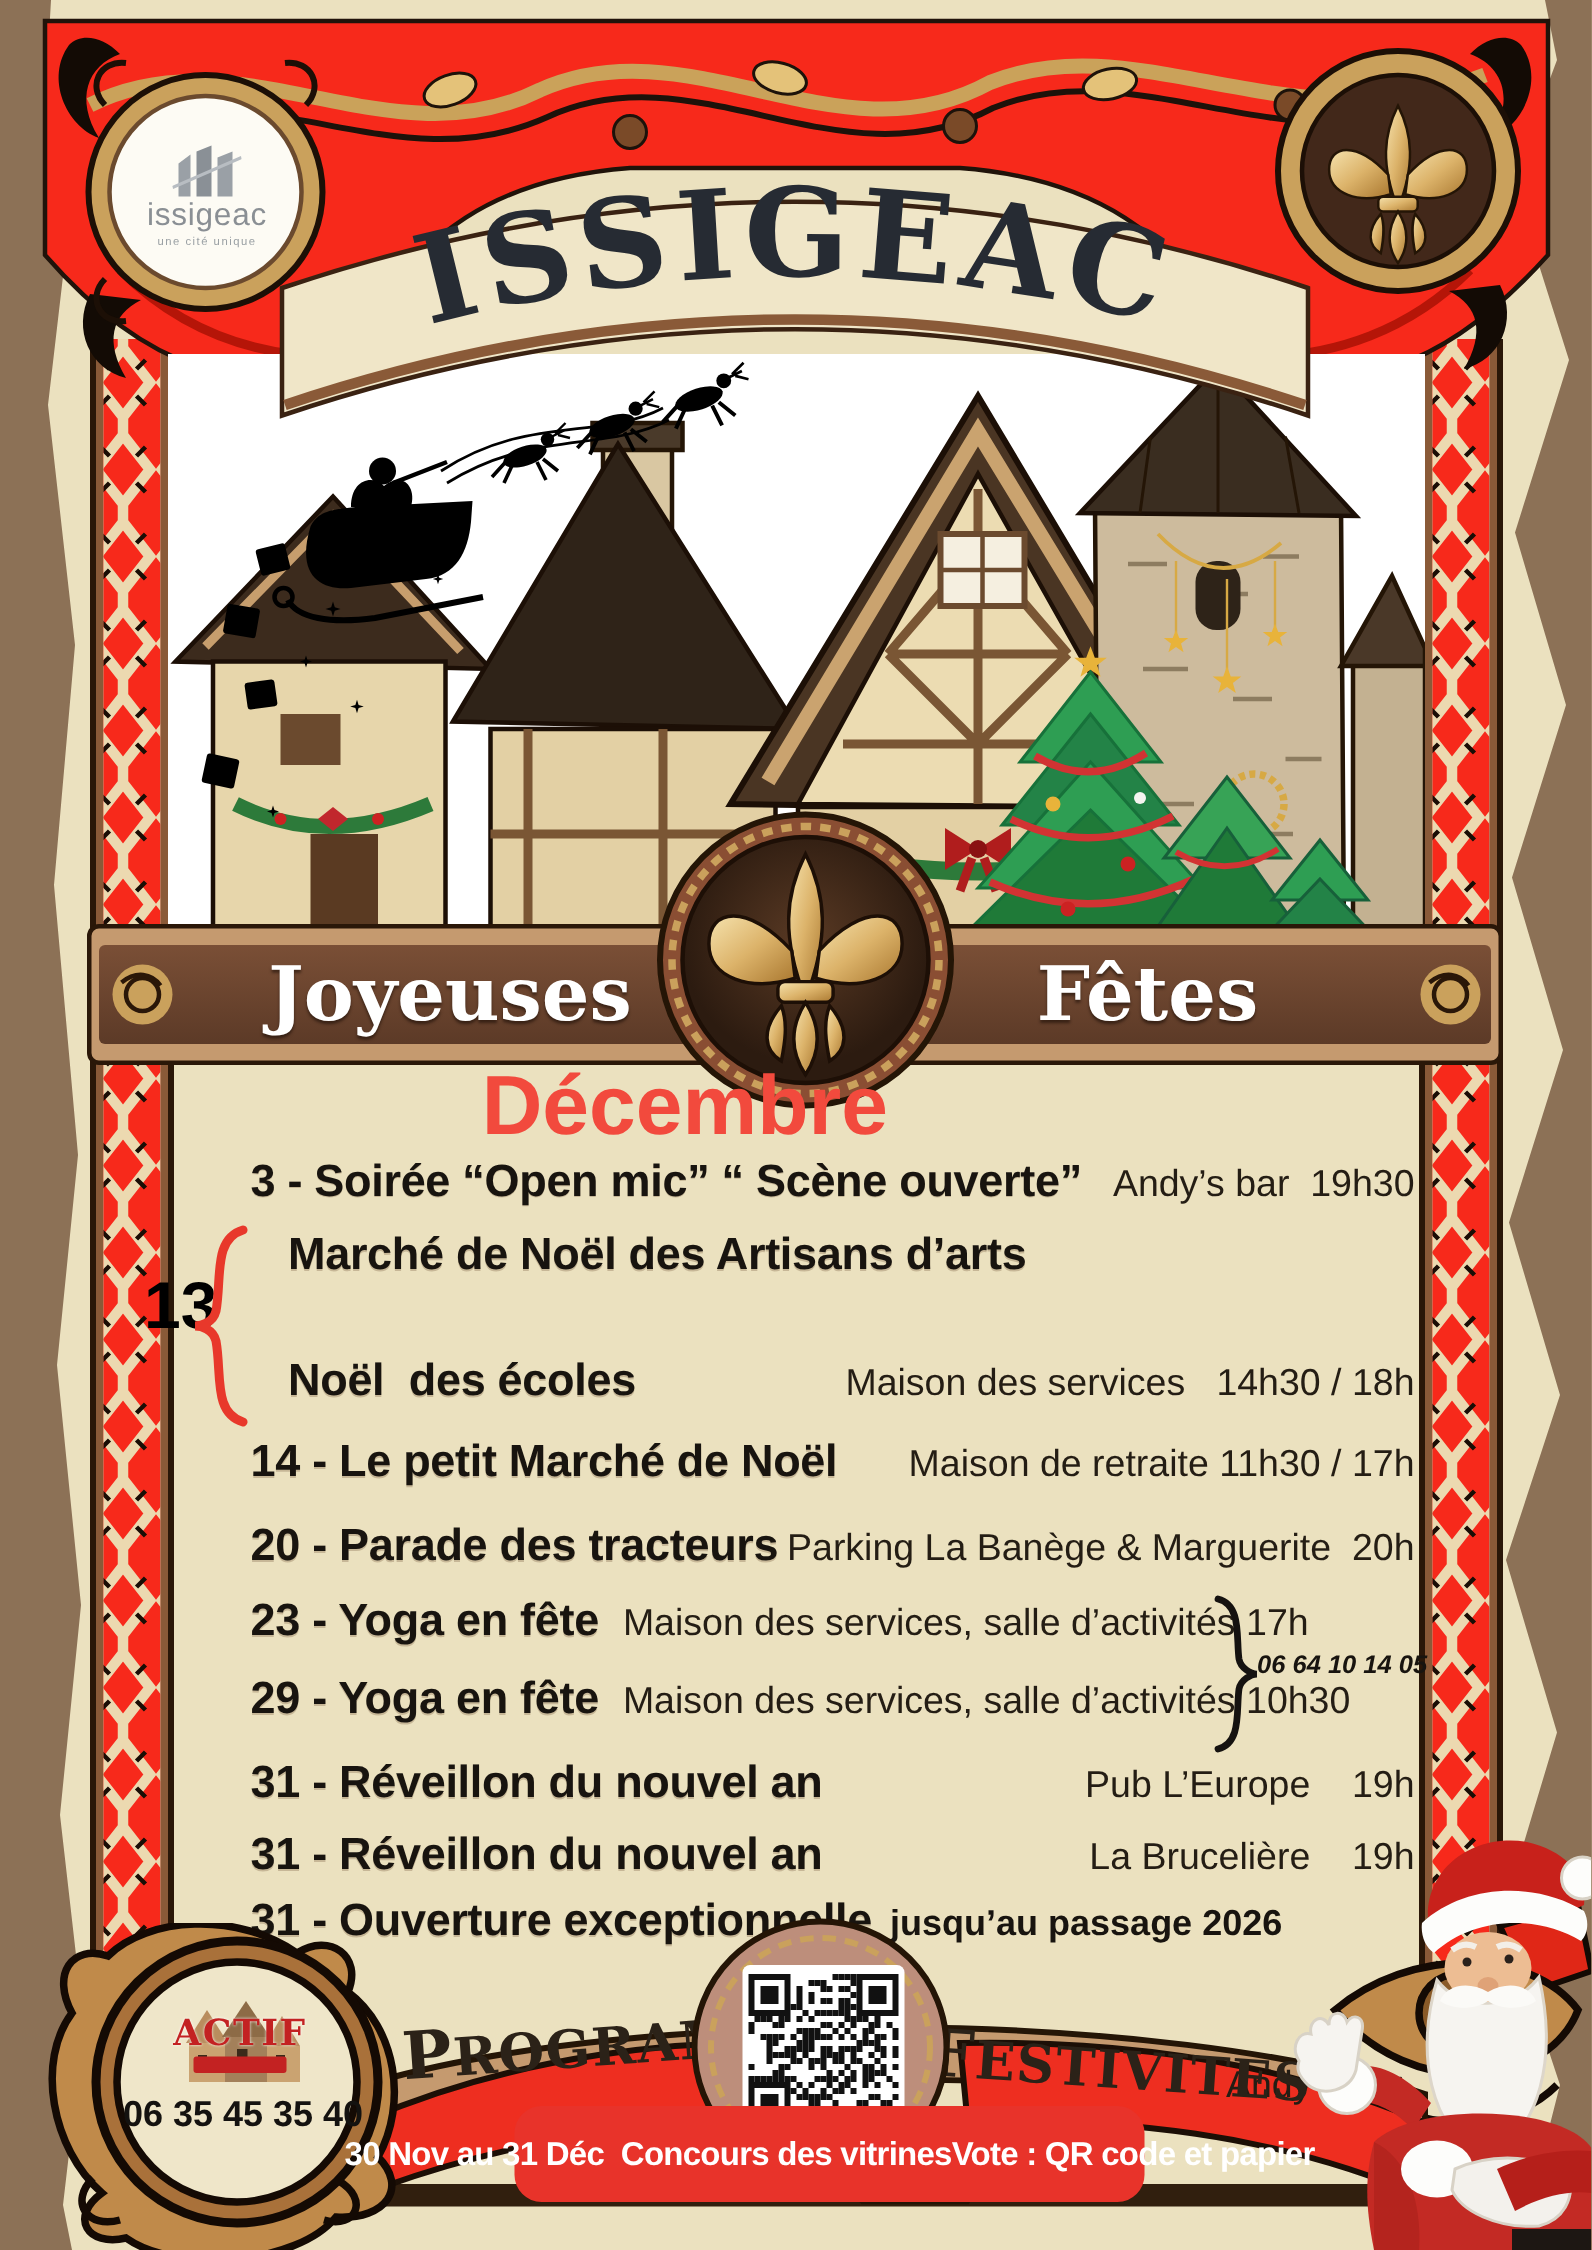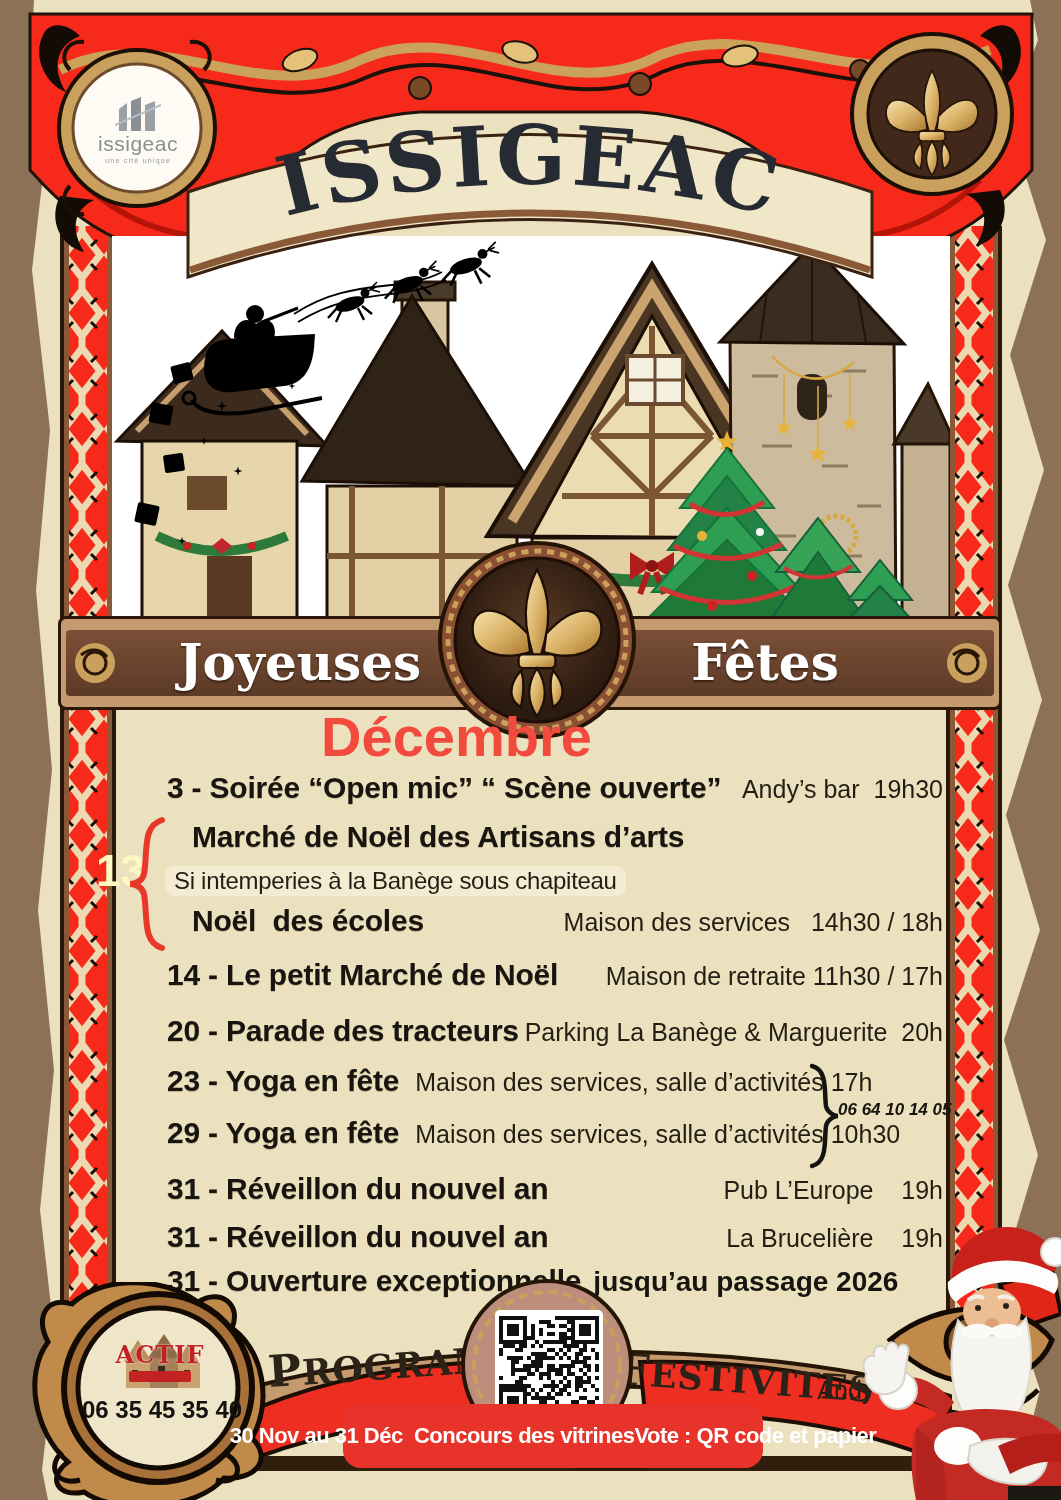--- a/index.html
+++ b/index.html
@@ -29,22 +29,22 @@
          color:#f24a3d;z-index:5;letter-spacing:0;}
   .row{position:absolute;left:140px;right:118px;display:flex;justify-content:space-between;
        align-items:baseline;z-index:5;}
   .row.inline{justify-content:flex-start;gap:16px;}
   .row.sub{left:165px;}
   .ev-title{font-size:30px;font-weight:bold;color:#18140f;letter-spacing:-.2px;white-space:pre;
             text-shadow:0 1px 0 rgba(90,60,30,.25);margin-left:27px;}
   .ev-venue{font-size:25px;color:#241d14;white-space:pre;}
   .ev-note{font-size:24px;color:#241d14;white-space:pre;letter-spacing:-.3px;}
   .hl{background:#f3ecd2;padding:1px 9px;border-radius:9px;}
-  .suffix{font-size:28px;font-weight:bold;color:#18140f;white-space:pre;}
-  .day13{left:96px;top:846px;font-size:44px;font-weight:bold;color:#fef9c3;z-index:5;}
+  .suffix{font-size:24px;font-weight:bold;color:#18140f;white-space:pre;}
+  .day13{left:96px;top:846px;font-size:44px;font-weight:bold;color:#000000;z-index:5;}
   .yoga-phone{left:838px;top:1100px;width:120px;text-align:left;font-size:17px;font-weight:bold;
               color:#18140f;z-index:5;white-space:pre;font-style:italic;}
   
   .actif-logo{left:118px;top:1328px;width:84px;height:66px;z-index:6;display:flex;flex-direction:column;
               align-items:center;justify-content:center;}
   .actif-word{font-family:"DejaVu Serif",serif;font-weight:bold;font-size:24px;color:#c32222;
               letter-spacing:1px;text-shadow:0 0 2px #fff;position:relative;z-index:2;}
   .actif-band{width:62px;height:11px;background:#c32222;border-radius:2px;margin-top:2px;position:relative;z-index:2;}
   .actif-phone{left:72px;top:1396px;width:180px;text-align:center;font-size:24px;font-weight:bold;
                color:#141210;z-index:6;white-space:pre;}
@@ -315,21 +315,20 @@
   </div>
 
   <div class="abs day13">13</div>
   <svg class="abs z5" style="left:126px;top:816px;" width="42" height="136" viewBox="0 0 42 136">
     <path d="M36,4 C16,10 22,36 18,58 C16,66 8,68 4,68 C8,68 16,70 18,78 C22,100 16,126 36,132" stroke="#e8382b" stroke-width="6" fill="none" stroke-linecap="round"></path>
   </svg>
   <div class="row sub inline" style="top:820px;">
     <span class="ev-title">Marché de Noël des Artisans d’arts</span>
   </div>
   <div class="row sub inline" style="top:866px;">
-    <span class="ev-note hl">Si intemperies à la Banège sous chapiteau</span>
   </div>
   <div class="row sub" style="top:904px;">
     <span class="ev-title">Noël  des écoles</span>
     <span class="ev-venue">Maison des services   14h30 / 18h</span>
   </div>
 
   <div class="row" style="top:958px;">
     <span class="ev-title">14 - Le petit Marché de Noël</span>
     <span class="ev-venue">Maison de retraite 11h30 / 17h</span>
   </div>

